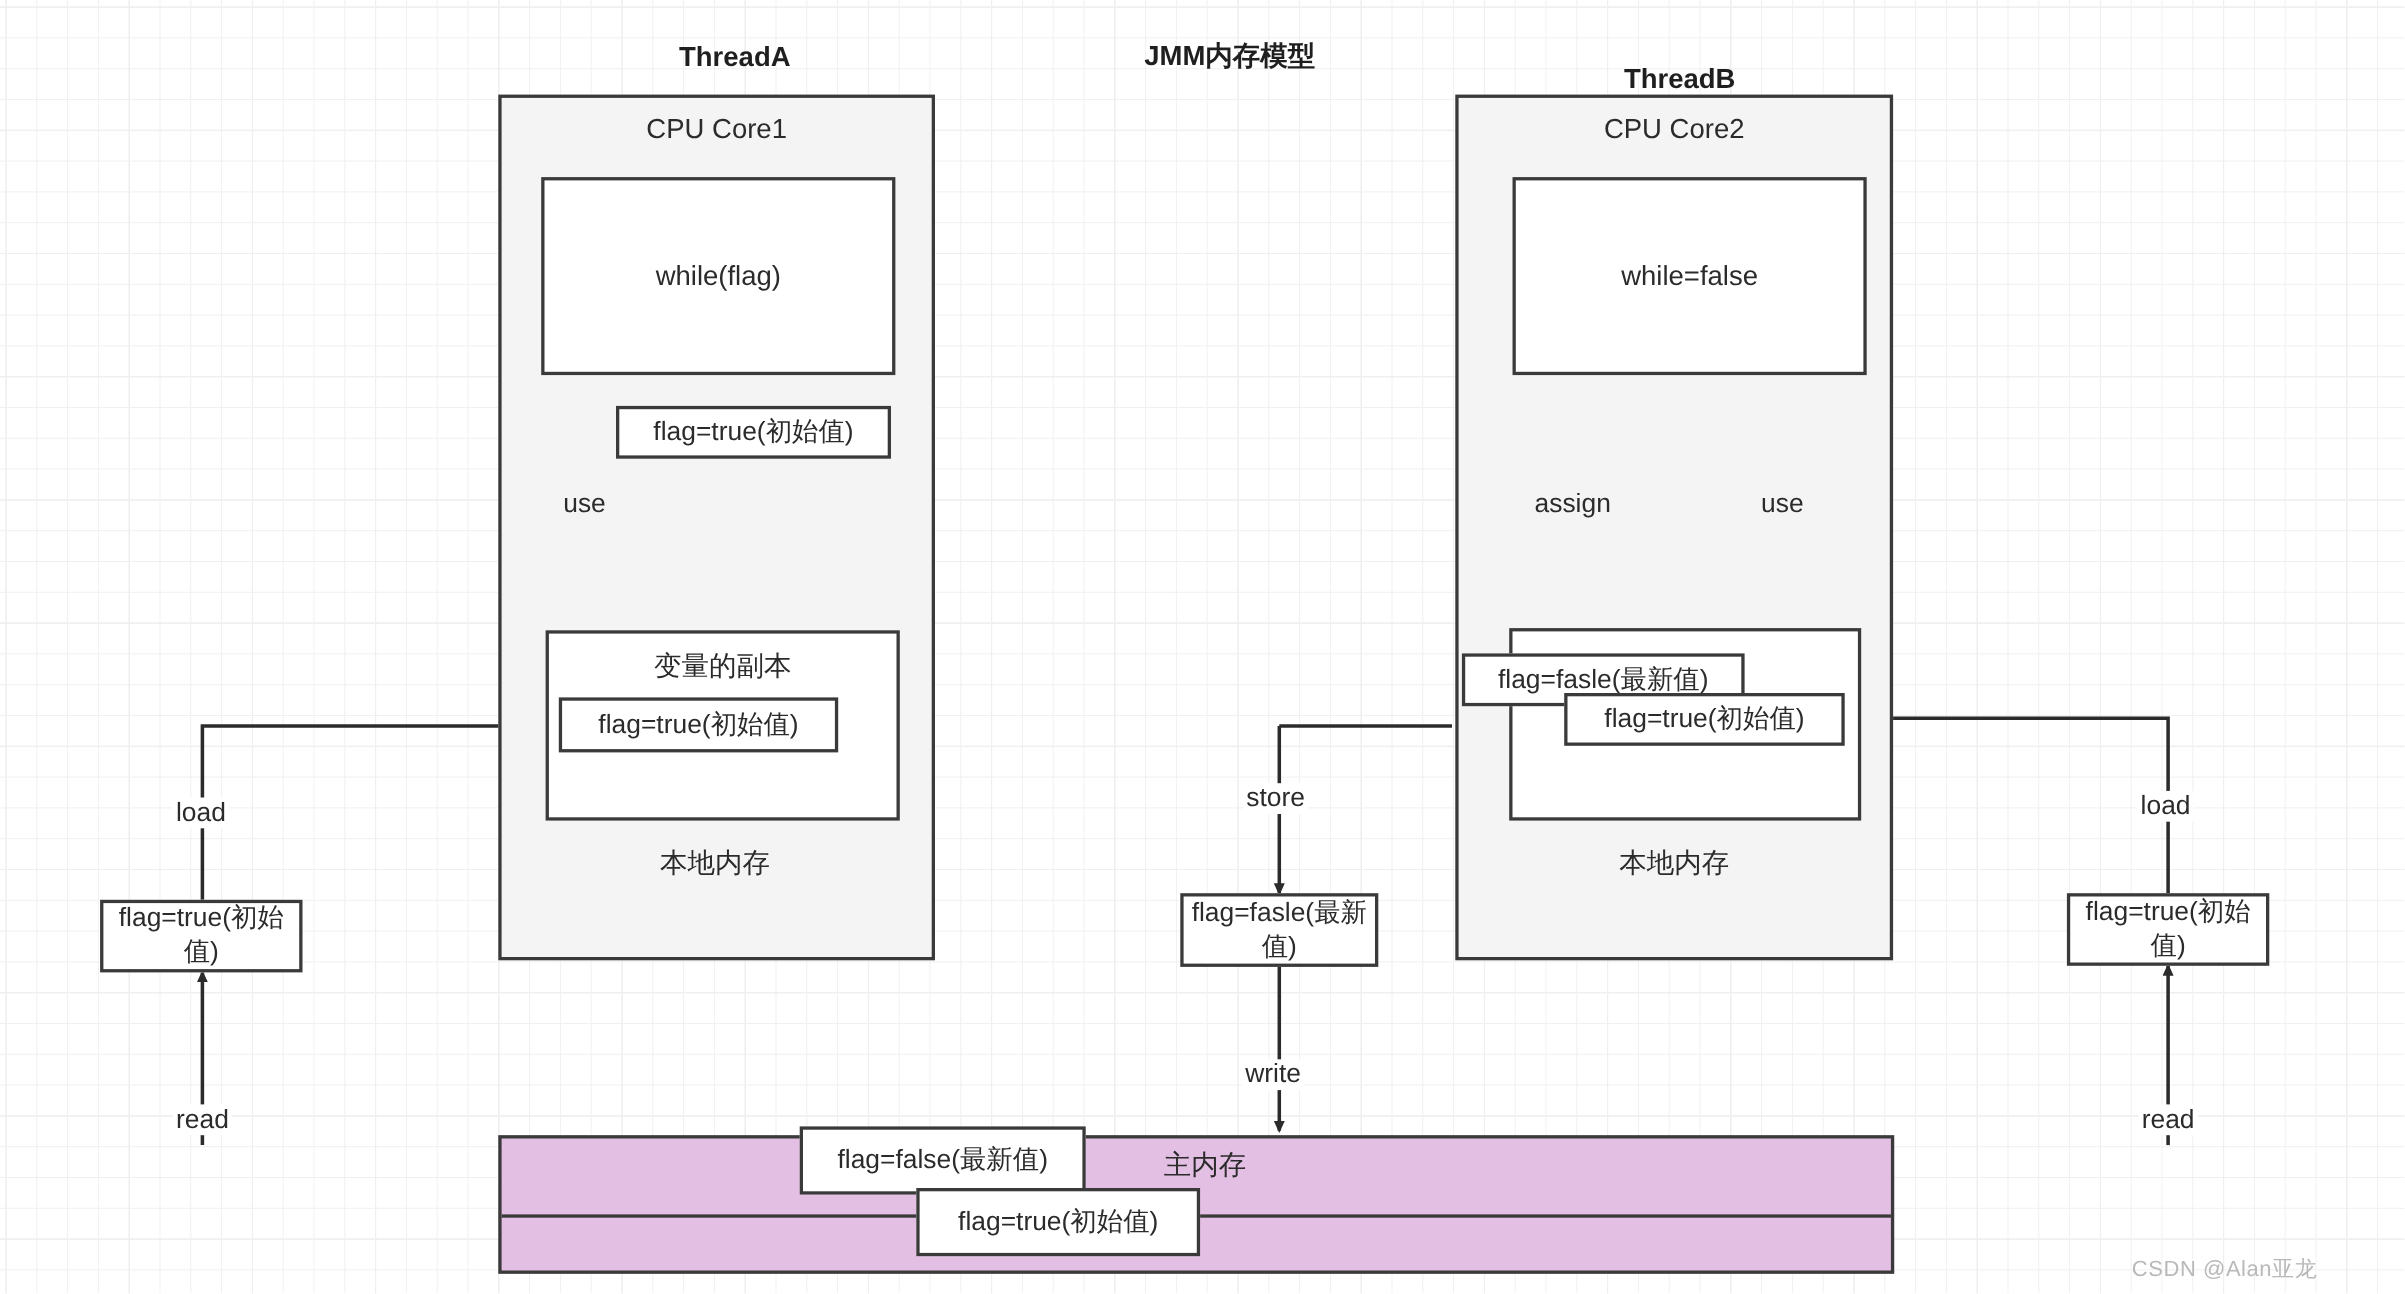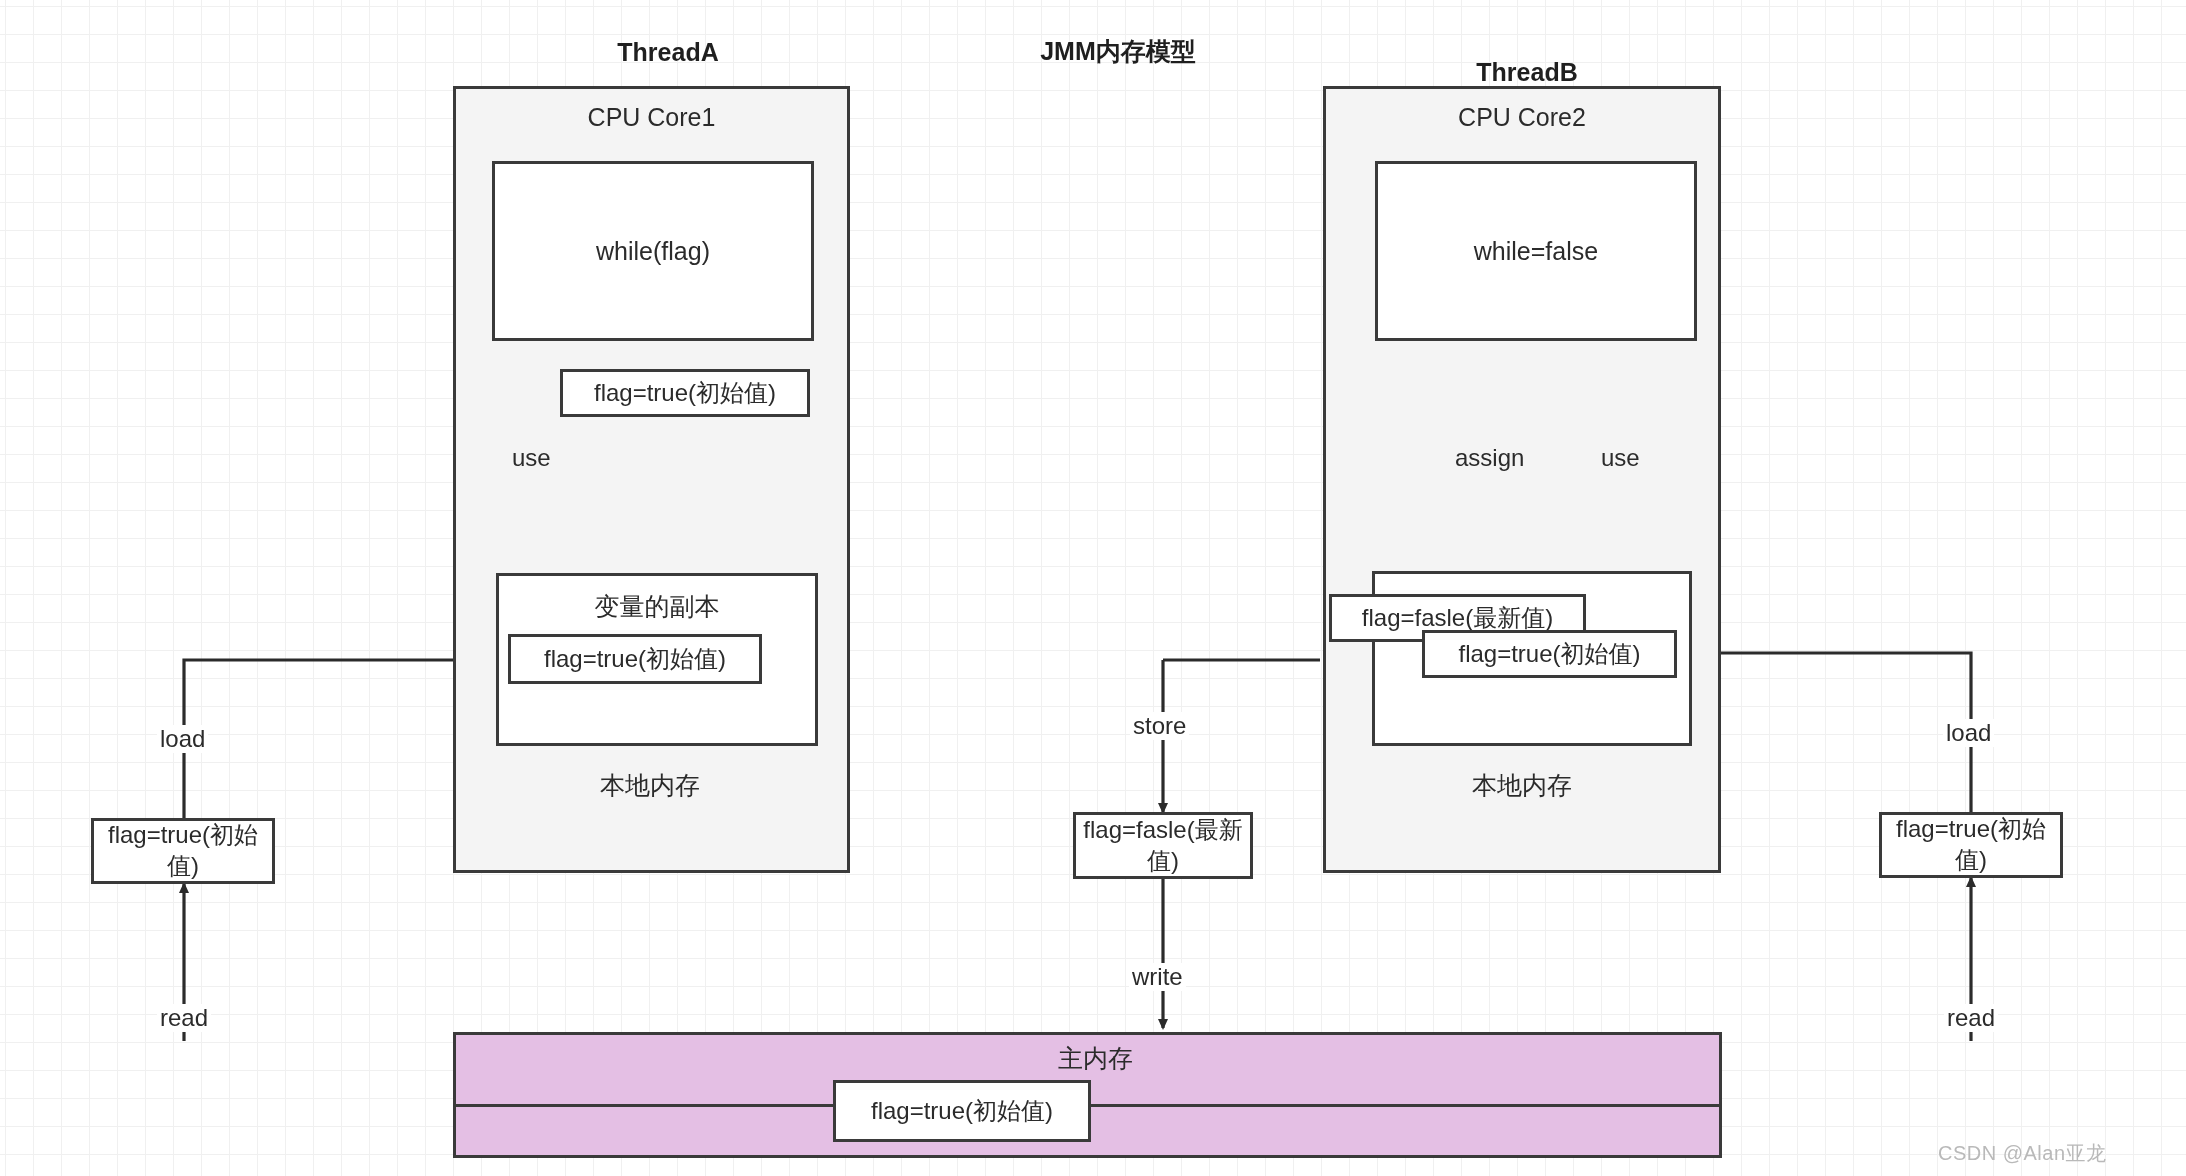--- a/index.html
+++ b/index.html
@@ -178,21 +178,21 @@
   </div>
 
   <div class="node thread-container" style="left:1323px; top:86px; width:398px; height:787px;">
     <span>CPU Core2</span>
   </div>
 
   <div class="node white-box" style="left:1375px; top:161px; width:322px; height:180px;">
     <span>while=false</span>
   </div>
 
-  <div class="edge-label onpanel" style="left:1452px; top:444px;">
+  <div class="edge-label onpanel" style="left:1392px; top:444px;">
     <span>assign</span>
   </div>
 
   <div class="edge-label onpanel" style="left:1598px; top:444px;">
     <span>use</span>
   </div>
 
   <div class="node white-box" style="left:1372px; top:571px; width:320px; height:175px;">
   </div>
 
@@ -245,20 +245,23 @@
   </div>
 
   <div class="node main-memory" style="left:453px; top:1032px; width:1269px; height:126px;">
   </div>
   <div class="mm-divider" style="left:456px; top:1104px; width:1263px;"></div>
 
   <div class="mm-title" style="left:1058px; top:1042px;">
     <span>主内存</span>
   </div>
 
+  <div class="node plain-box" style="left:727px; top:1024px; width:260px; height:62px;">
+    <span>flag=false(最新值)</span>
+  </div>
 
   <div class="node plain-box" style="left:833px; top:1080px; width:258px; height:62px;">
     <span>flag=true(初始值)</span>
   </div>
 
   <div class="watermark" style="left:1938px; top:1140px;">
     <span>CSDN @Alan亚龙</span>
   </div>
 
 </div>

